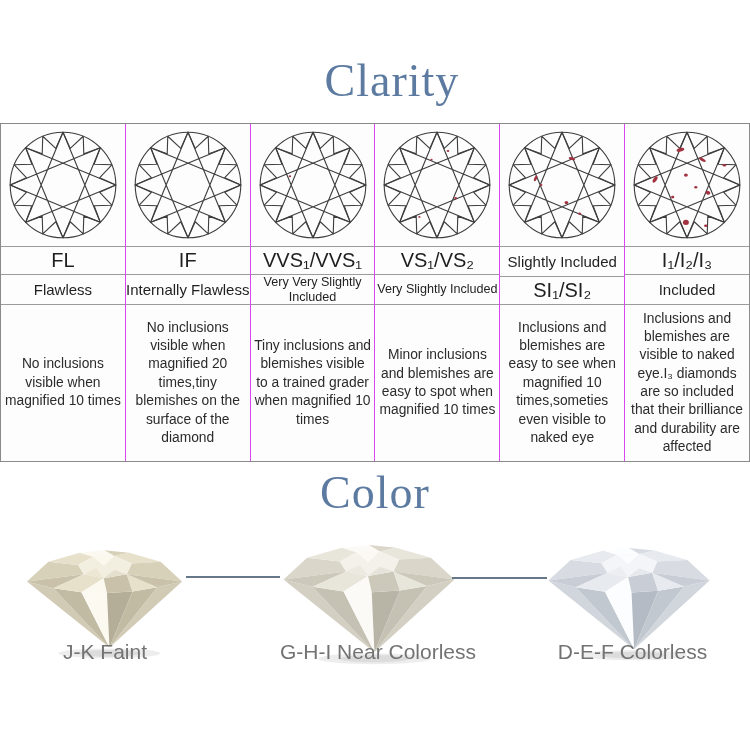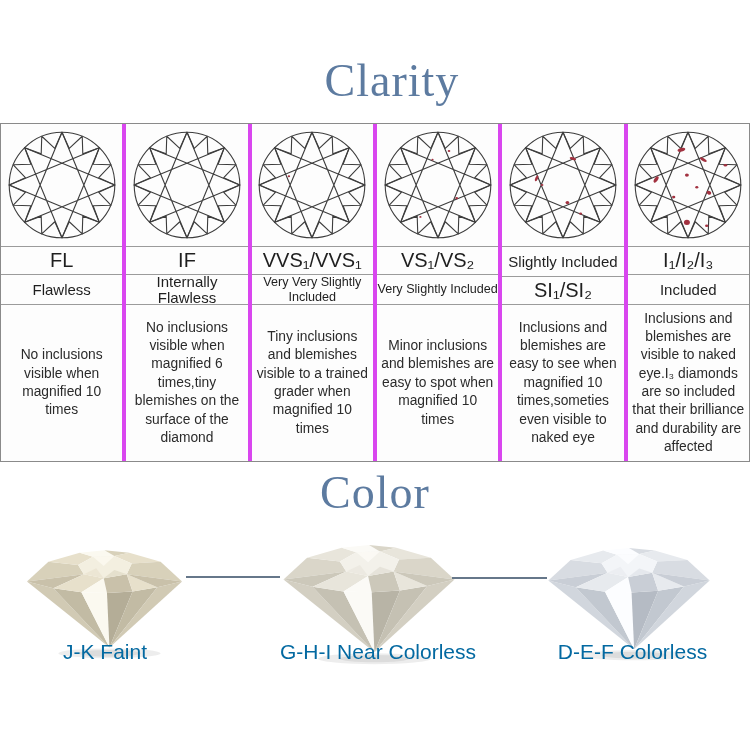--- a/index.html
+++ b/index.html
@@ -13,21 +13,21 @@
     font-size:46px;font-weight:400;color:#5d7ba0;letter-spacing:1px;
   }
   #clarity-title{top:54px;padding-left:17px;}
   #color-title{top:466px;}
 
   
   .ctable{
     position:absolute;top:123px;left:0;width:750px;box-sizing:border-box;
     border:1px solid #8a8a8a;display:flex;background:#fdfdfd;
   }
-  .ccol{flex:1 1 0;min-width:0;border-right:4px solid #d946ef;display:flex;flex-direction:column;}
+  .ccol{flex:1 1 0;min-width:0;border-right:1px solid #d946ef;display:flex;flex-direction:column;}
   .ccol:last-child{border-right:none;}
   .cell{border-bottom:1px solid #9b9b9b;display:flex;align-items:center;justify-content:center;text-align:center;}
   .cell-diamond{height:122px;}
   .cell-grade{height:27px;font-size:20px;color:#1f1f1f;}
   .cell-name{height:29px;font-size:15px;color:#1f1f1f;line-height:1.05;text-align:center;}
   .cell-name.two-line{font-size:12.6px;line-height:1.12;}
   .cell-desc{height:152px;border-bottom:none;font-size:13.8px;line-height:1.33;padding:2px 3px;color:#2b2b2b;}
   svg.topview{width:110px;height:110px;display:block;}
   .facet{fill:none;stroke:#3d3d3d;stroke-width:1;stroke-linejoin:round;}
   .speck{fill:#a23240;stroke:none;}
@@ -37,21 +37,21 @@
   .gsh{fill:#000;opacity:.07;}
   .gt{fill:var(--t);} .ghi{fill:var(--hi);}
   .gf1{fill:var(--f1);} .gf2{fill:var(--f2);} .gf3{fill:var(--f3);}
   .gp1{fill:var(--p1);} .gp2{fill:var(--p2);} .gp3{fill:var(--p3);}
   .tint-faint{--t:#f3efe0;--hi:#fbf9f0;--f1:#e7e0cb;--f2:#d8d1ba;--f3:#c9c1aa;--p1:#c2bba4;--p2:#d1cab4;--p3:#b4ad97;}
   .tint-near{--t:#f3f1ea;--hi:#fbfaf6;--f1:#e8e5db;--f2:#dad6c9;--f3:#ccc8ba;--p1:#c5c1b3;--p2:#d3cfc2;--p3:#b8b4a6;}
   .tint-colorless{--t:#f3f5f8;--hi:#fcfdff;--f1:#e7eaee;--f2:#d8dce2;--f3:#c9ced6;--p1:#c2c8d0;--p2:#d1d6dd;--p3:#b5bbc4;}
   .conn{position:absolute;height:2px;background:#66778a;}
   #conn-1{left:186px;top:576px;width:94px;}
   #conn-2{left:452px;top:577px;width:95px;}
-  .color-label{position:absolute;top:640px;font-size:21px;color:#0369a1;text-align:center;white-space:nowrap;}
+  .color-label{position:absolute;top:640px;font-size:21px;color:#737373;text-align:center;white-space:nowrap;}
   #color-label-0{left:25px;width:160px;}
   #color-label-1{left:268px;width:220px;}
   #color-label-2{left:535px;width:195px;}
 </style>
 </head>
 <body>
 
 <svg width="0" height="0" style="position:absolute" aria-hidden="true">
   <defs>
     <g id="topview">
@@ -104,21 +104,21 @@
   </div>
 
   <div class="ccol">
     <div class="cell cell-diamond">
       <svg class="topview" viewBox="0 0 100 100">
           <use href="#topview" xlink:href="#topview"></use>
         </svg>
     </div>
     <div class="cell cell-grade">IF</div>
     <div class="cell cell-name">Internally Flawless</div>
-    <div class="cell cell-desc">No inclusions visible when magnified 6 times,tiny blemishes on the surface of the diamond</div>
+    <div class="cell cell-desc">No inclusions visible when magnified 20 times,tiny blemishes on the surface of the diamond</div>
   </div>
 
   <div class="ccol">
     <div class="cell cell-diamond">
       <svg class="topview" viewBox="0 0 100 100">
         <use href="#topview" xlink:href="#topview"></use>
         <g>
           <ellipse class="speck" cx="29" cy="42" rx="1.1" ry="0.9"></ellipse>
         </g>
       </svg>

